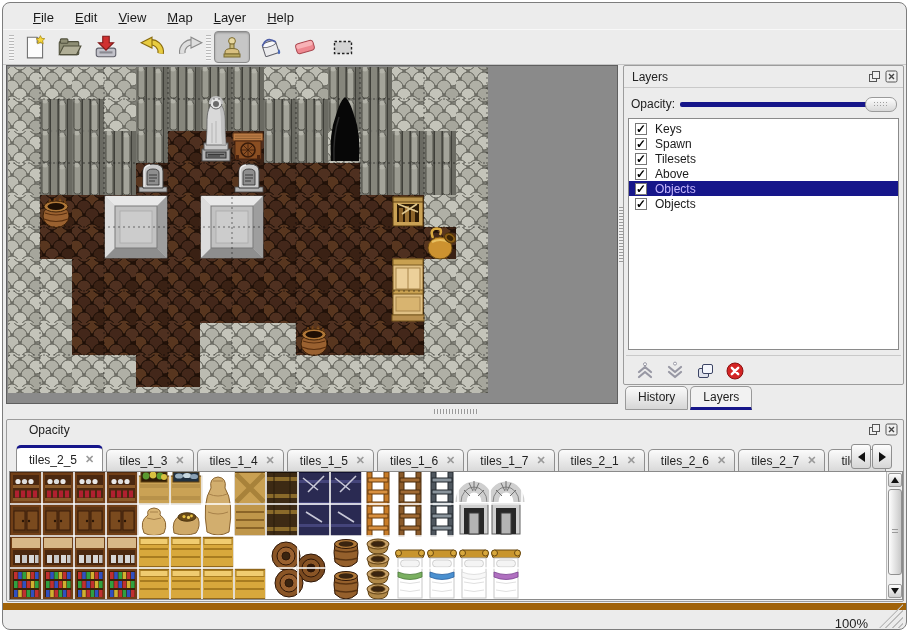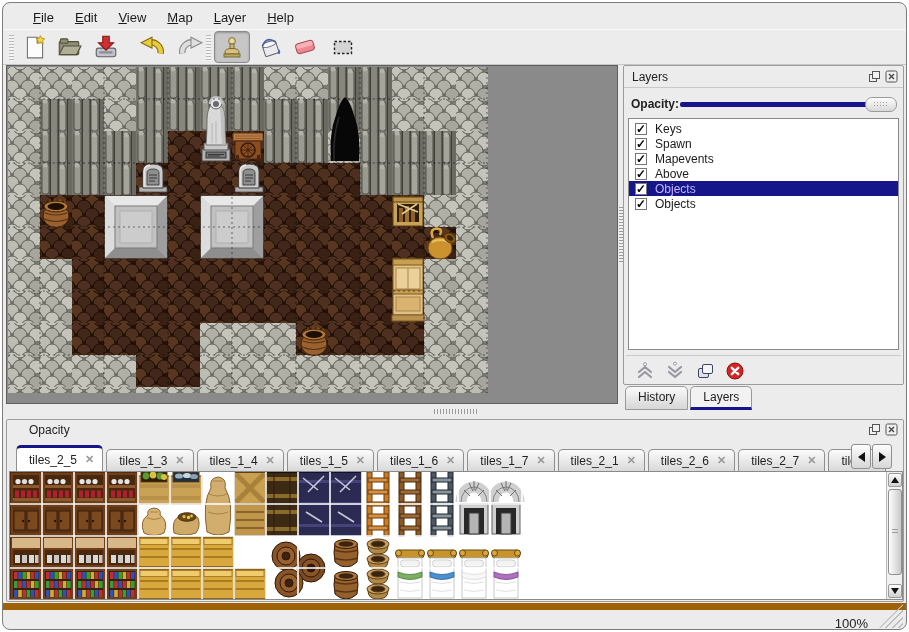--- a/index.html
+++ b/index.html
@@ -29,21 +29,21 @@
     background:repeating-linear-gradient(180deg,#9a9a9a 0 1px,#f0f0f0 1px 3px); }
   .h-splitter { position:absolute; left:3px; top:403px; width:898px; height:11px; }
   .h-splitter .grip { position:absolute; left:428px; top:3px; width:44px; height:5px;
     background:repeating-linear-gradient(90deg,#9a9a9a 0 1px,#f0f0f0 1px 3px); }
   
   .dock { position:absolute; left:620px; top:62px; width:281px; height:320px;
     border:1px solid #9c9c9c; border-radius:2px; background:#ececec; }
   .dock-title { position:absolute; left:0; top:0; height:22px; width:100%; border-bottom:1px solid #c9c9c9; }
   .dock-title .t { position:absolute; left:8px; top:4px; font-size:12px; color:#222; }
   .mini-icons { position:absolute; right:5px; top:4px; display:flex; gap:4px; }
-  .opacity-row { position:absolute; left:0; top:27px; height:22px; width:100%;font-weight:bold; }
+  .opacity-row { position:absolute; left:0; top:27px; height:22px; width:100%; }
   .opacity-row .lbl { position:absolute; left:7px; top:4px; font-size:12px; color:#222; }
   .slider { position:absolute; left:56px; right:8px; top:9px; height:5px; background:#16168a; border-radius:2px; }
   .slider .handle { position:absolute; right:-2px; top:-5px; width:32px; height:15px;
     border:1px solid #9a9a9a; border-radius:7px;
     background:linear-gradient(180deg,#fdfdfd,#d8d8d8);
   }
   .slider .handle i { position:absolute; left:7px; right:7px; top:3px; bottom:3px; display:block;
     background-image:radial-gradient(#9f9f9f 0.8px, transparent 0.9px); background-size:3px 3px; }
   .layer-list { position:absolute; left:4px; top:52px; width:271px; height:232px;
     background:#fff; border:1px solid #8a8a8a; padding-top:2px; }
@@ -454,21 +454,21 @@
       <div class="layer-row">
         <span class="checkbox checked"><span class="check">✓</span></span>
         <span class="layer-label">Keys</span>
       </div>
       <div class="layer-row">
         <span class="checkbox checked"><span class="check">✓</span></span>
         <span class="layer-label">Spawn</span>
       </div>
       <div class="layer-row">
         <span class="checkbox checked"><span class="check">✓</span></span>
-        <span class="layer-label">Mapevents</span>
+        <span class="layer-label">Tilesets</span>
       </div>
       <div class="layer-row">
         <span class="checkbox checked"><span class="check">✓</span></span>
         <span class="layer-label">Above</span>
       </div>
       <div class="layer-row selected">
         <span class="checkbox checked"><span class="check">✓</span></span>
         <span class="layer-label">Objects</span>
       </div>
       <div class="layer-row">

